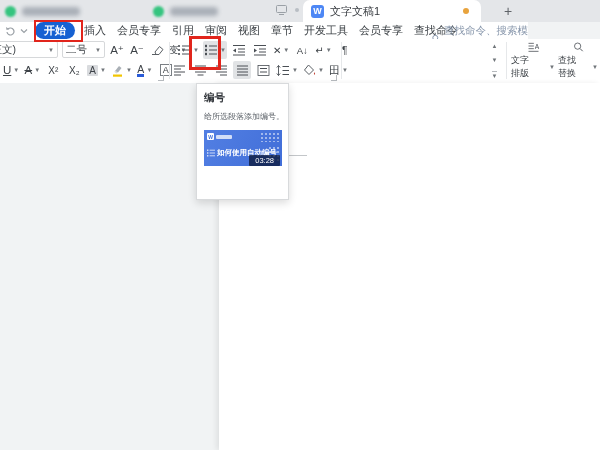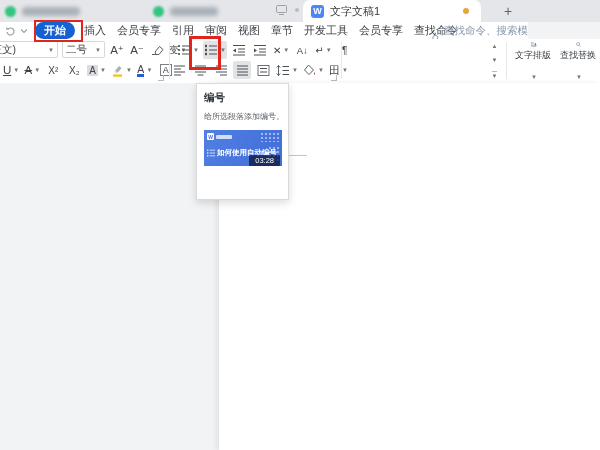--- a/index.html
+++ b/index.html
@@ -43,21 +43,21 @@
   .pinyin{font-size:9.5px;}
   svg.ic{display:block;}
 
   
   .style-card{width:44px;height:36px;display:flex;flex-direction:column;align-items:center;justify-content:center;gap:1px;color:#3b4045;}
   .style-card .sample{white-space:nowrap;overflow:hidden;max-width:44px;}
   .style-card .slabel{font-size:9px;color:#555a60;}
   .style-card.boxed{border:1px solid #c4c7ca;background:#f4f5f6;border-radius:2px;box-sizing:border-box;}
   .spinner{position:absolute;left:489px;top:4px;width:11px;height:36px;display:flex;flex-direction:column;align-items:center;justify-content:space-between;color:#70757a;font-size:6px;}
   .bigbtn{position:absolute;top:3px;height:38px;display:flex;flex-direction:column;align-items:center;justify-content:center;gap:2px;color:#3d4247;}
-  .bigbtn .blabel{font-size:9px;display:flex;align-items:center;gap:12px;flex-direction:column;}
+  .bigbtn .blabel{font-size:9px;display:flex;align-items:center;gap:12px;}
   .corner{position:absolute;width:5px;height:5px;border-right:1px solid #b6babe;border-bottom:1px solid #b6babe;}
 
   
   .workspace{position:absolute;left:0;top:83px;width:600px;height:367px;background:#f1f3f4;}
   .page{position:absolute;left:219px;top:0;width:381px;height:367px;background:#ffffff;box-shadow:-3px 0 5px rgba(0,0,0,0.07);}
   .caret-v{position:absolute;left:69px;top:53px;width:1px;height:20px;background:#c3c6c9;}
   .caret-h{position:absolute;left:69px;top:72px;width:19px;height:1px;background:#c3c6c9;}
 
   
   .tooltip{position:absolute;left:196px;top:83px;width:93px;height:117px;background:#ffffff;border:1px solid #d8dadc;box-shadow:0 3px 8px rgba(0,0,0,0.14);box-sizing:border-box;padding:7px 6px 6px 7px;z-index:30;}

